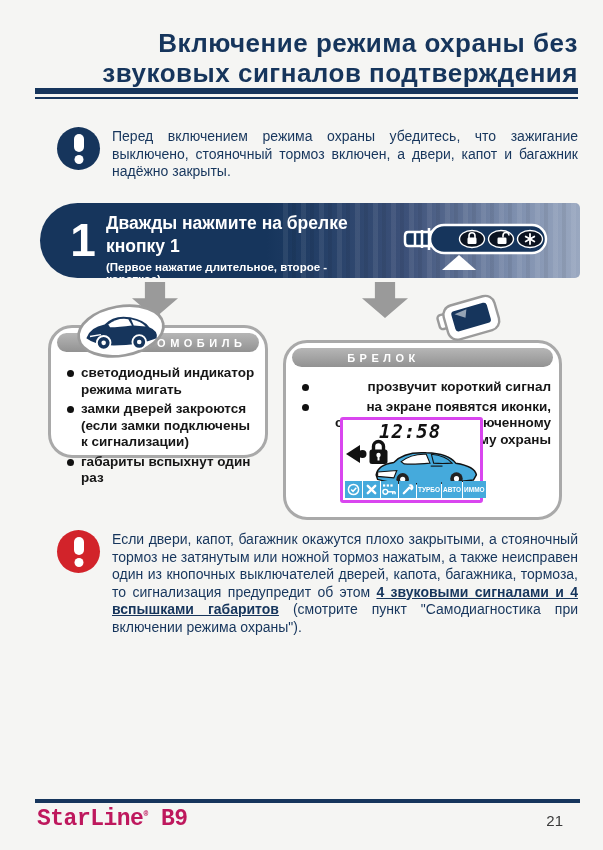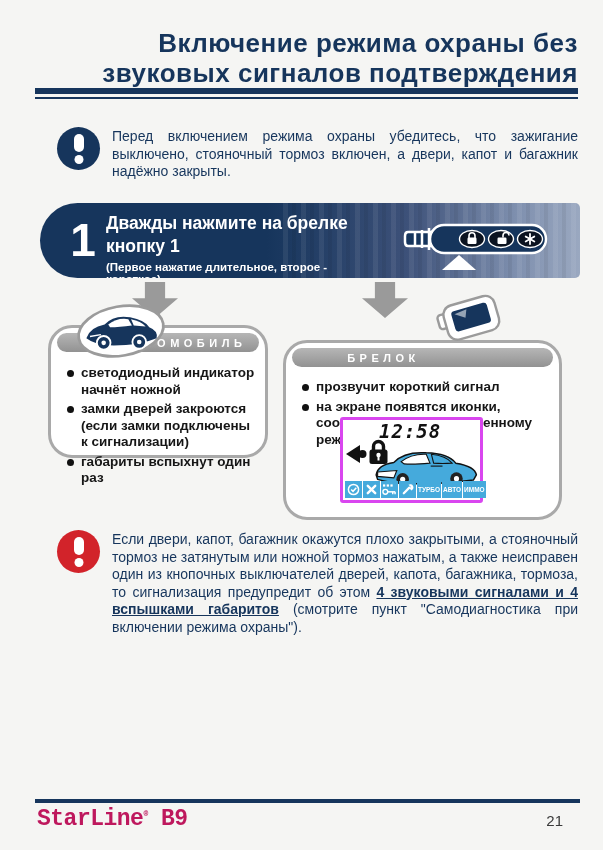--- a/index.html
+++ b/index.html
@@ -69,21 +69,21 @@
   }
   .panel ul { list-style:none; }
   .panel li {
     position:relative; padding-left:14px; margin-bottom:3px;
     font-size:13.5px; font-weight:700; color:#161616; line-height:16.5px;
   }
   .panel li::before {
     content:""; position:absolute; left:0; top:5px; width:7px; height:7px; border-radius:50%; background:#111;
   }
   .car-panel-list { padding:13px 8px 8px 16px; }
-  .remote-panel-list { padding:12px 8px 0 16px; }
+  .remote-panel-list { padding:12px 8px 0 16px;text-align:right; }
   .car-icon-wrap { position:absolute; left:24px; top:-28px; }
   .fob-icon-wrap { position:absolute; left:148px; top:-54px; }
 
   
   .lcd {
     position:absolute; left:54px; top:74px; width:143px; height:86px;
     background:#fff; border:3px solid #d946ef; border-radius:3px;
   }
   .lcd-time {
     position:absolute; left:36px; top:0; font-family:"DejaVu Sans Mono", monospace;
@@ -176,21 +176,21 @@
         <path d="M36 27 Q46 19 58 21 L62 28 Q48 30 38 30 Z" fill="#fff"></path>
         <path d="M64 28 L61 21 Q72 23 77 29 Z" fill="#fff"></path>
         <circle cx="31" cy="47" r="7.5" fill="#16355c" stroke="#fff" stroke-width="2"></circle>
         <circle cx="31" cy="47" r="2.5" fill="#fff"></circle>
         <circle cx="70" cy="46" r="7.5" fill="#16355c" stroke="#fff" stroke-width="2"></circle>
         <circle cx="70" cy="46" r="2.5" fill="#fff"></circle>
         <line x1="16" y1="40" x2="28" y2="38" stroke="#fff" stroke-width="1.5"></line>
       </svg>
     </div>
     <ul class="car-panel-list">
-      <li><span>светодиодный индикатор начнёт ножной</span></li>
+      <li><span>светодиодный индикатор режима мигать</span></li>
       <li><span>замки дверей закроются (если замки подключены к сигнализации)</span></li>
       <li><span>габариты вспыхнут один раз</span></li>
     </ul>
   </div>
 
   <div class="panel" style="left:283px; top:340px; width:279px; height:180px;">
     <div class="panel-header" style="padding-right:78px;justify-content:center;">
       <span>БРЕЛОК</span>
     </div>
     <div class="fob-icon-wrap">

